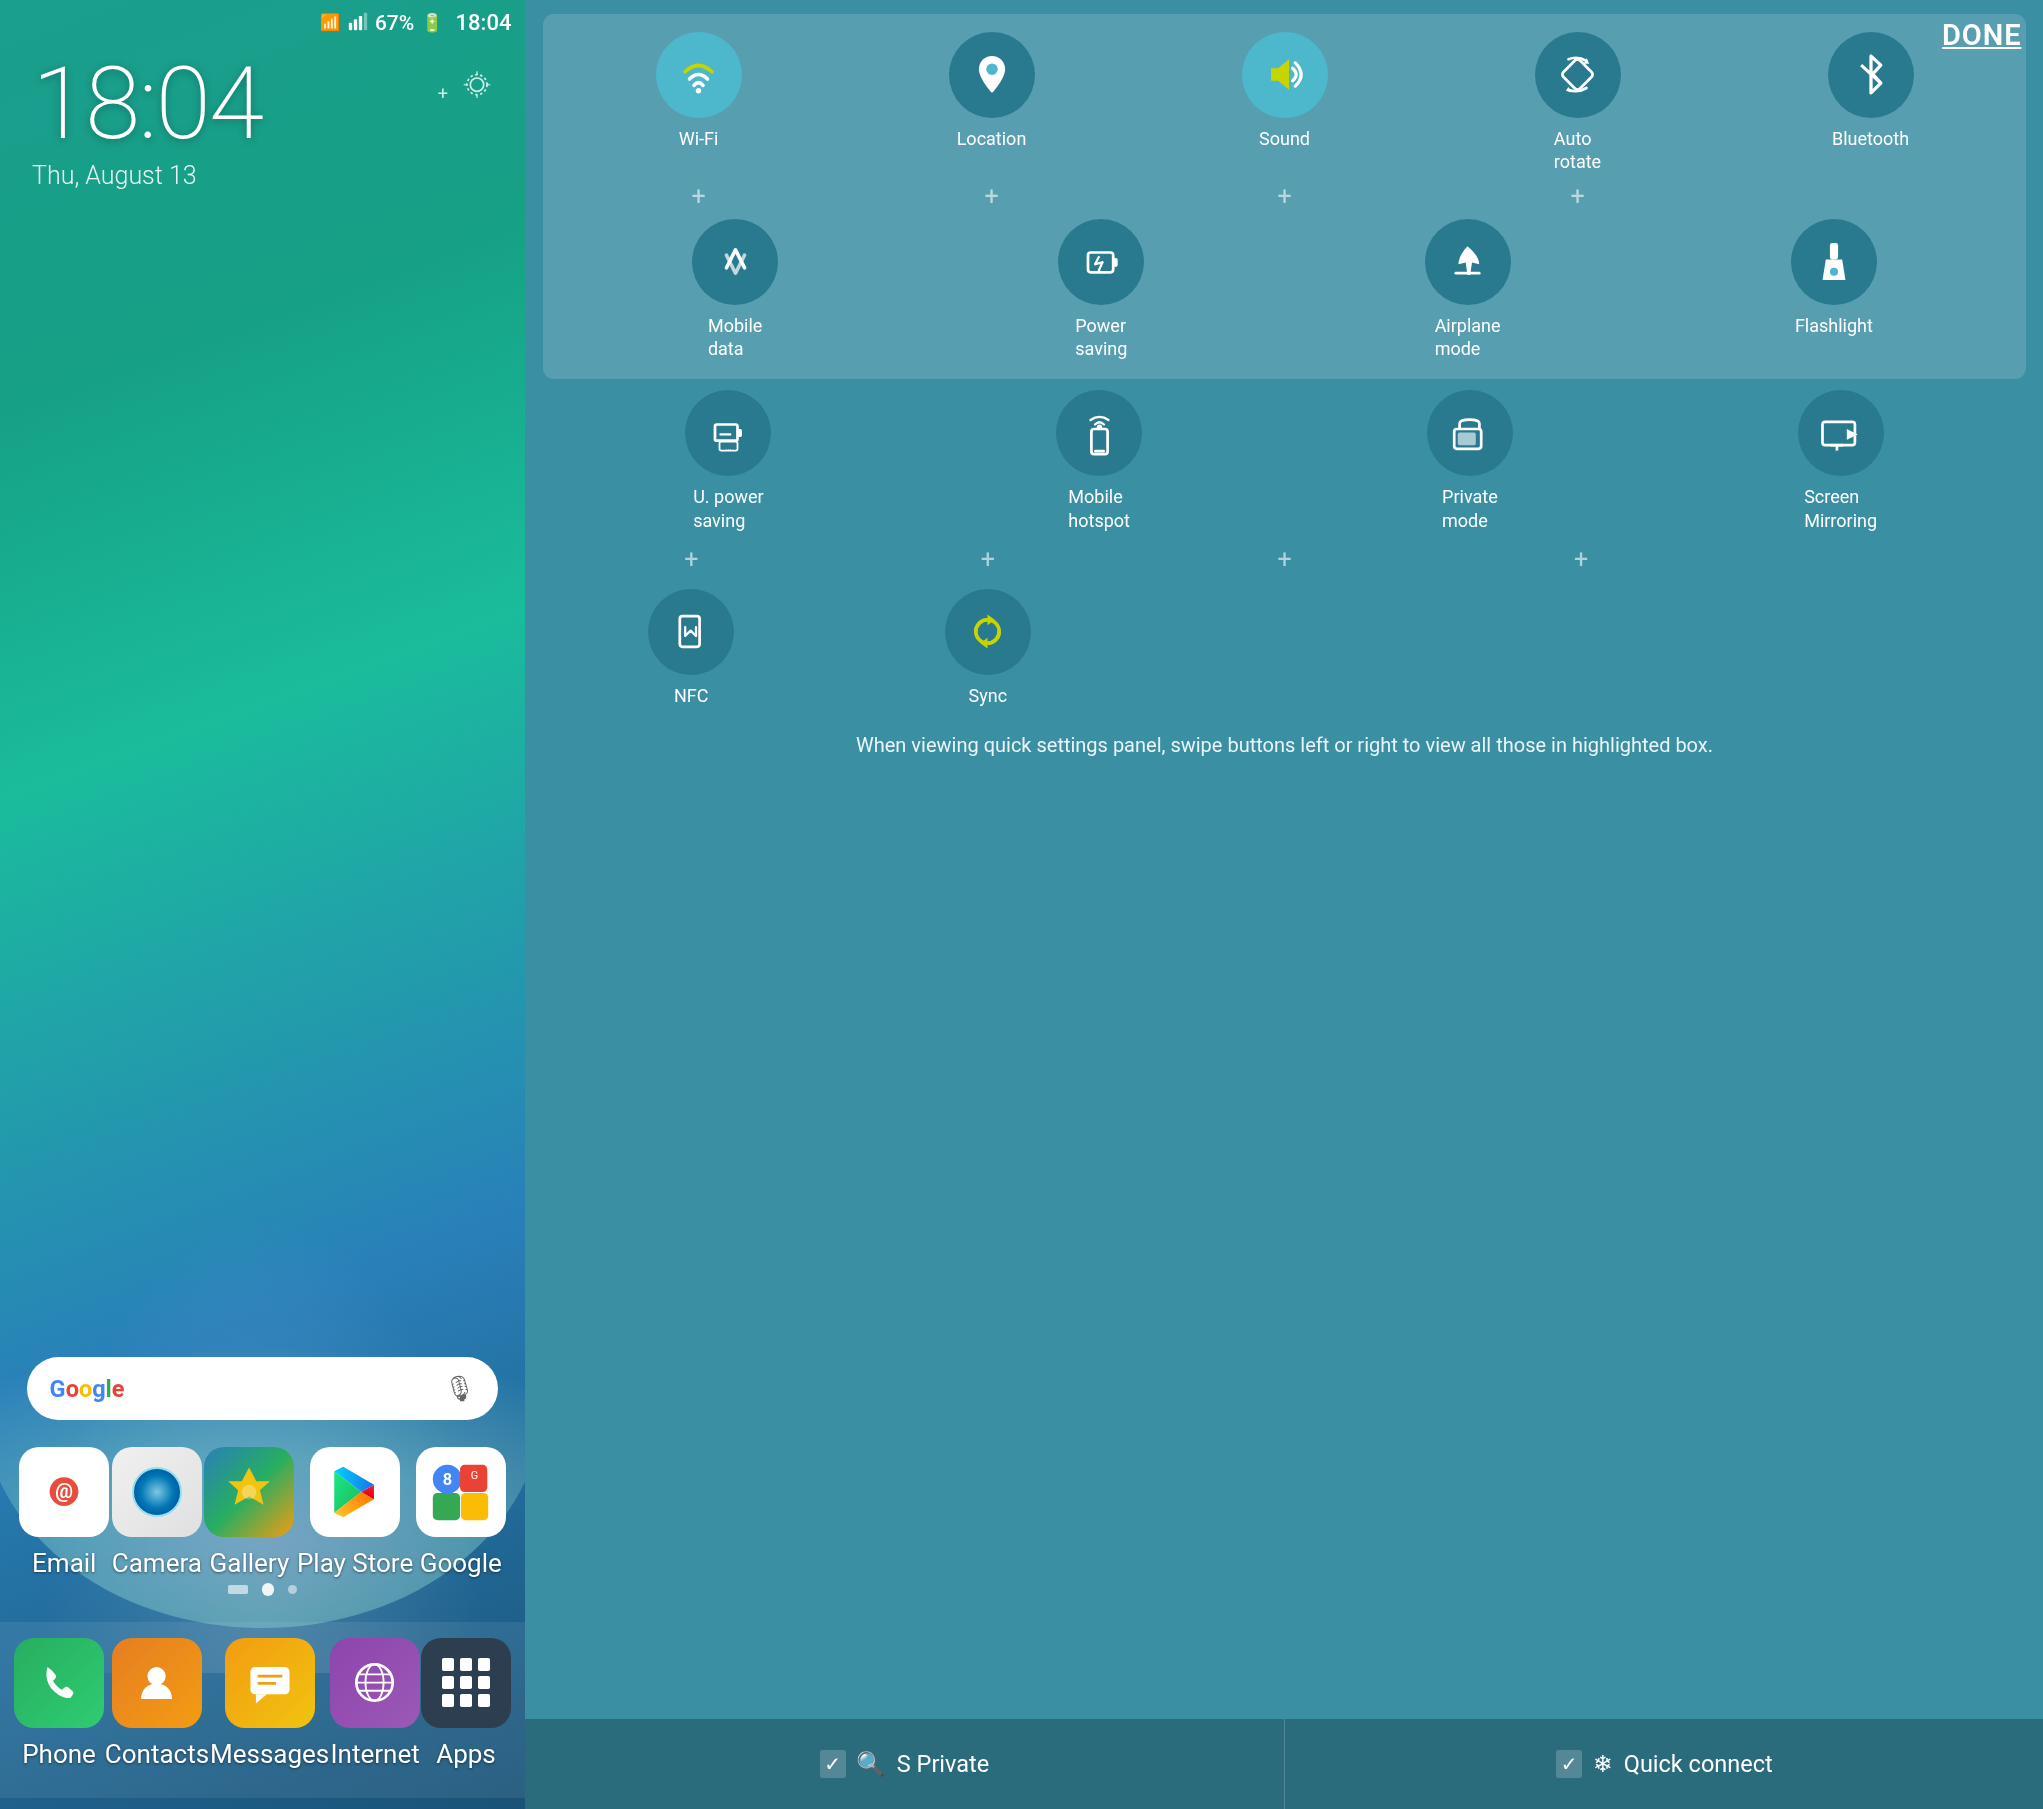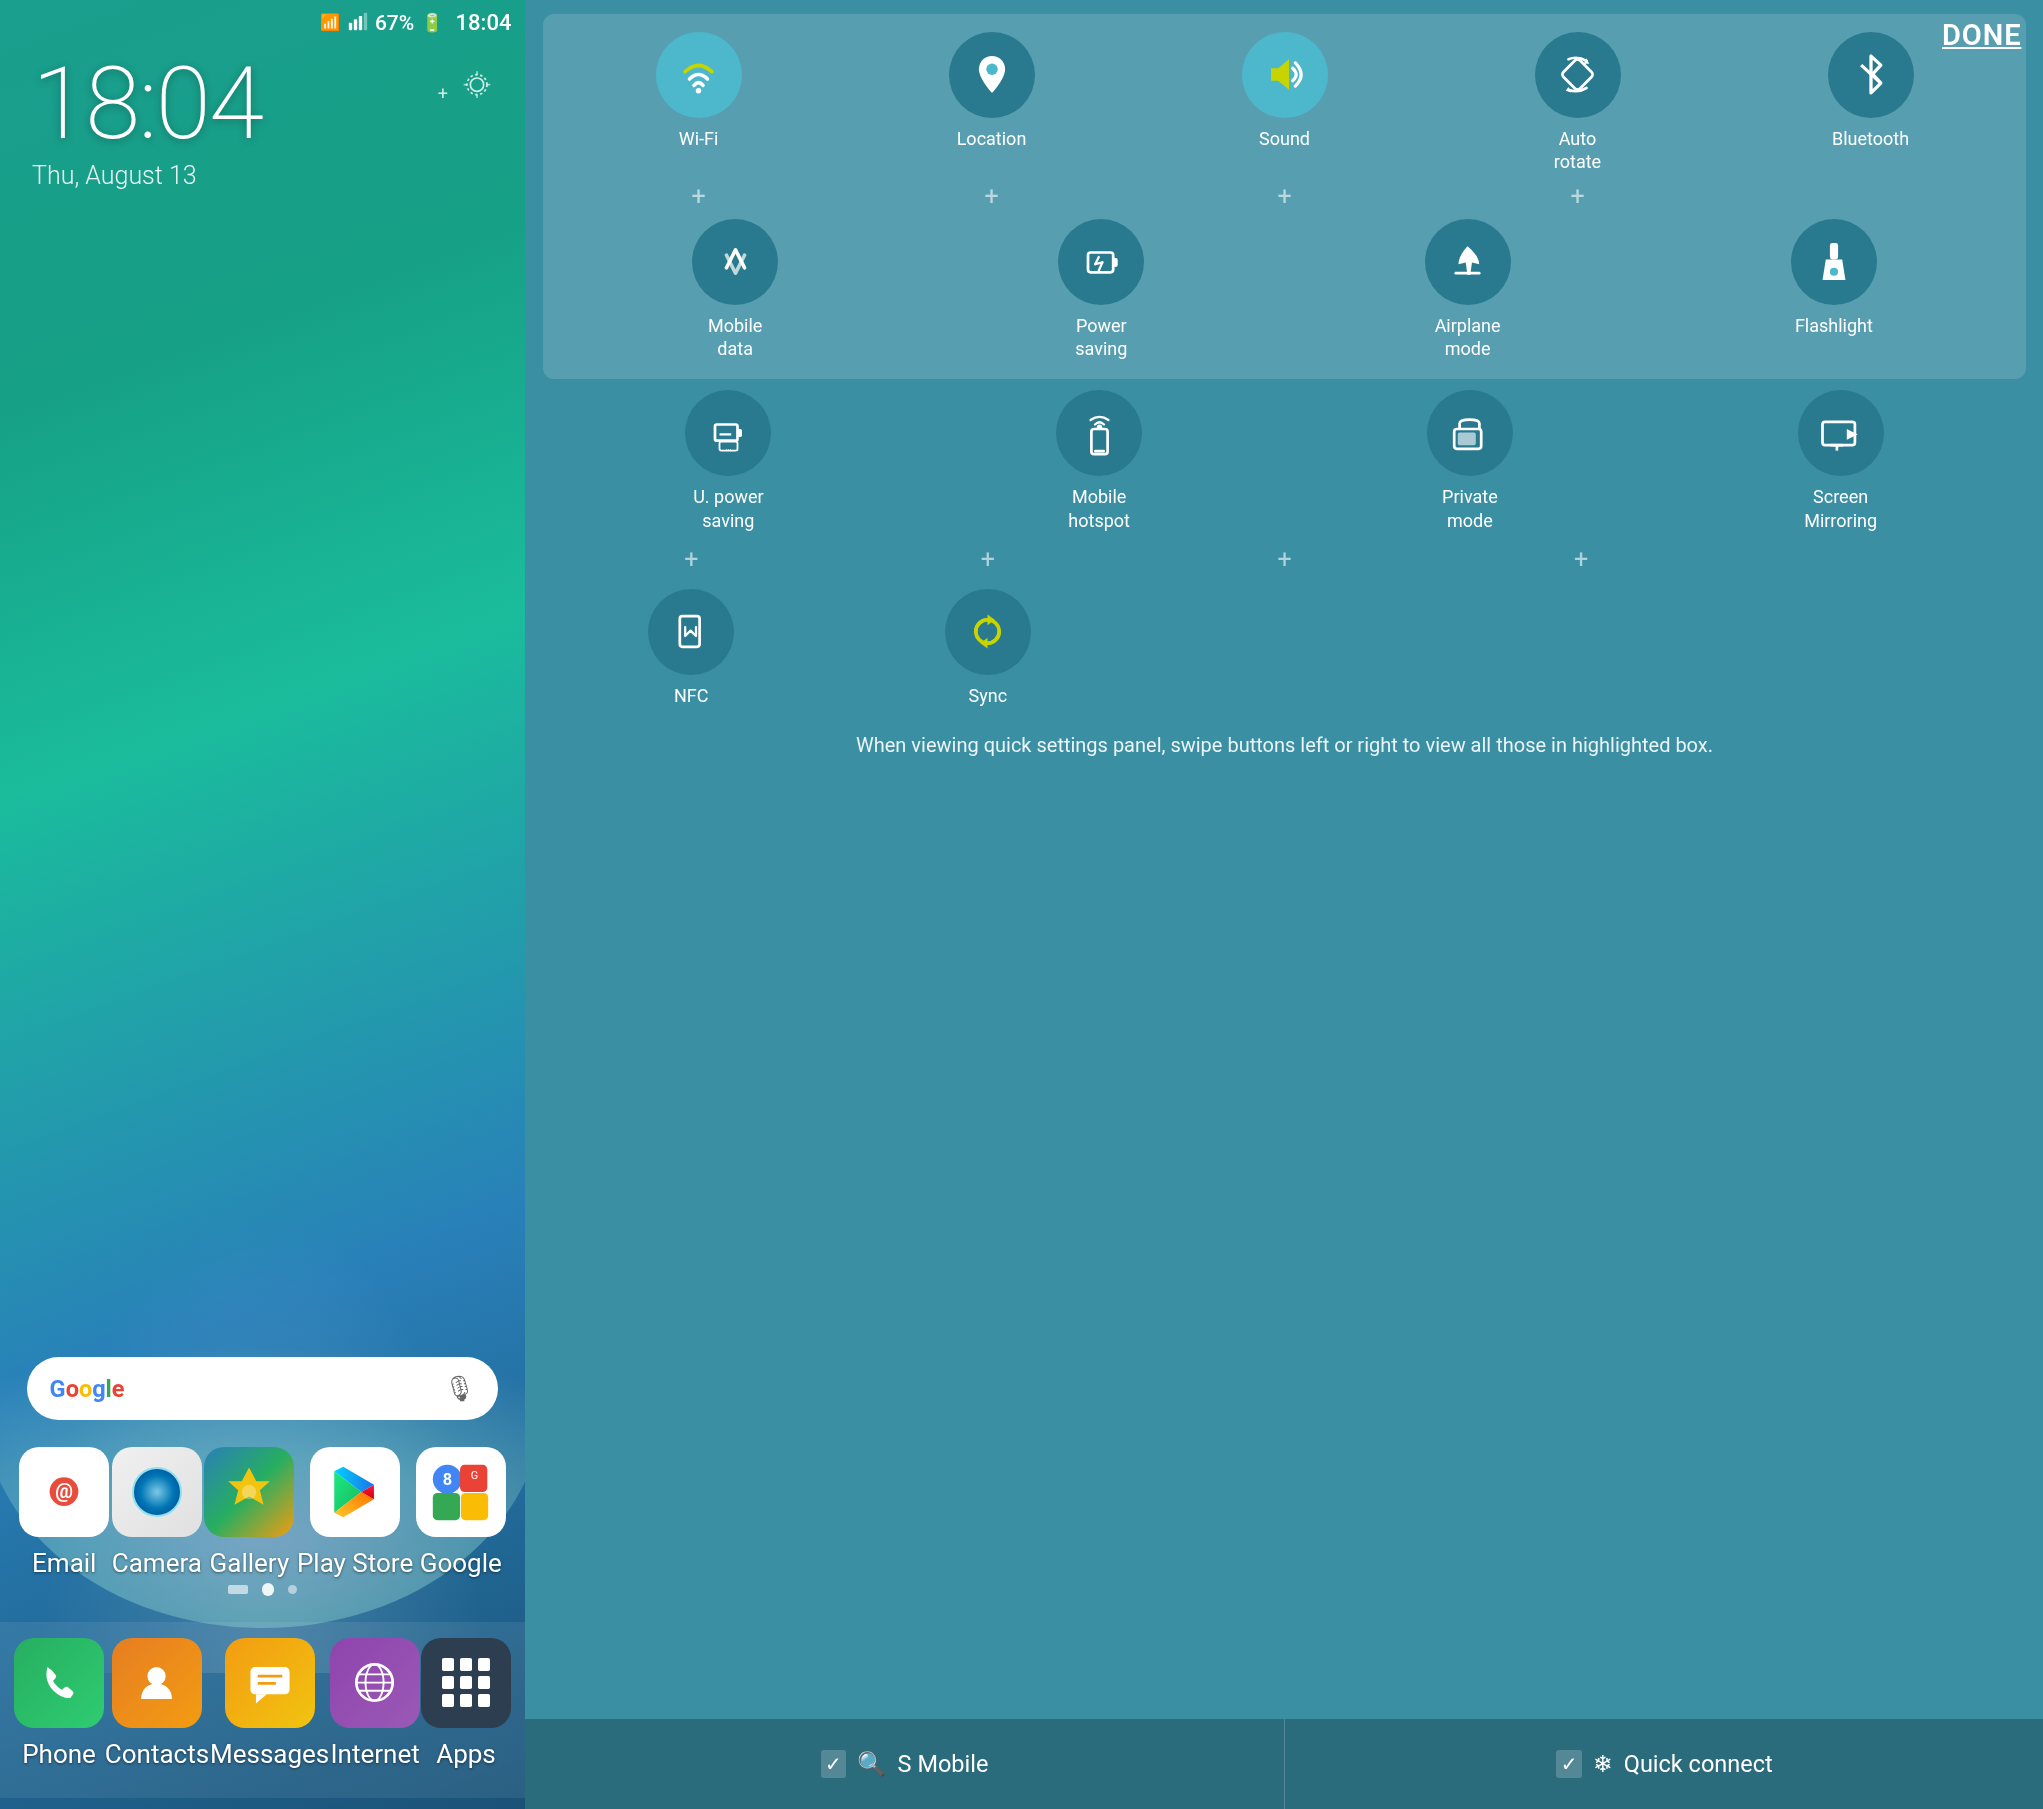--- a/index.html
+++ b/index.html
@@ -364,21 +364,20 @@
     }
 
     .qs-circle.yellow-ring {
       background: #2a7a8f;
       border: 2.7px solid #c8d400;
     }
 
     .qs-label {
       color: white;
       font-size: 18px;
-      text-align: center;
       line-height: 1.3;
       white-space: pre-wrap;
     }
 
     .qs-outer-row {
       display: flex;
       justify-content: space-around;
       align-items: flex-start;
       padding: 4.5px 0;
       margin-bottom: 4.5px;
@@ -888,21 +887,21 @@
     </div>
 
     <div class="info-text">When viewing quick settings panel, swipe buttons left or right to view all those in highlighted box.</div>
 
   </div>
 
   <div class="bottom-bar">
     <div class="bottom-left">
       <span class="bottom-check">✓</span>
       <span style="color:white;font-size:23.5px;">🔍</span>
-      <span class="bottom-label">S Mobile</span>
+      <span class="bottom-label">S Private</span>
     </div>
     <div class="bottom-right">
       <span class="bottom-check">✓</span>
       <span style="color:white;font-size:23.5px;">❄</span>
       <span class="bottom-label">Quick connect</span>
     </div>
   </div>
 
 </div>
 

